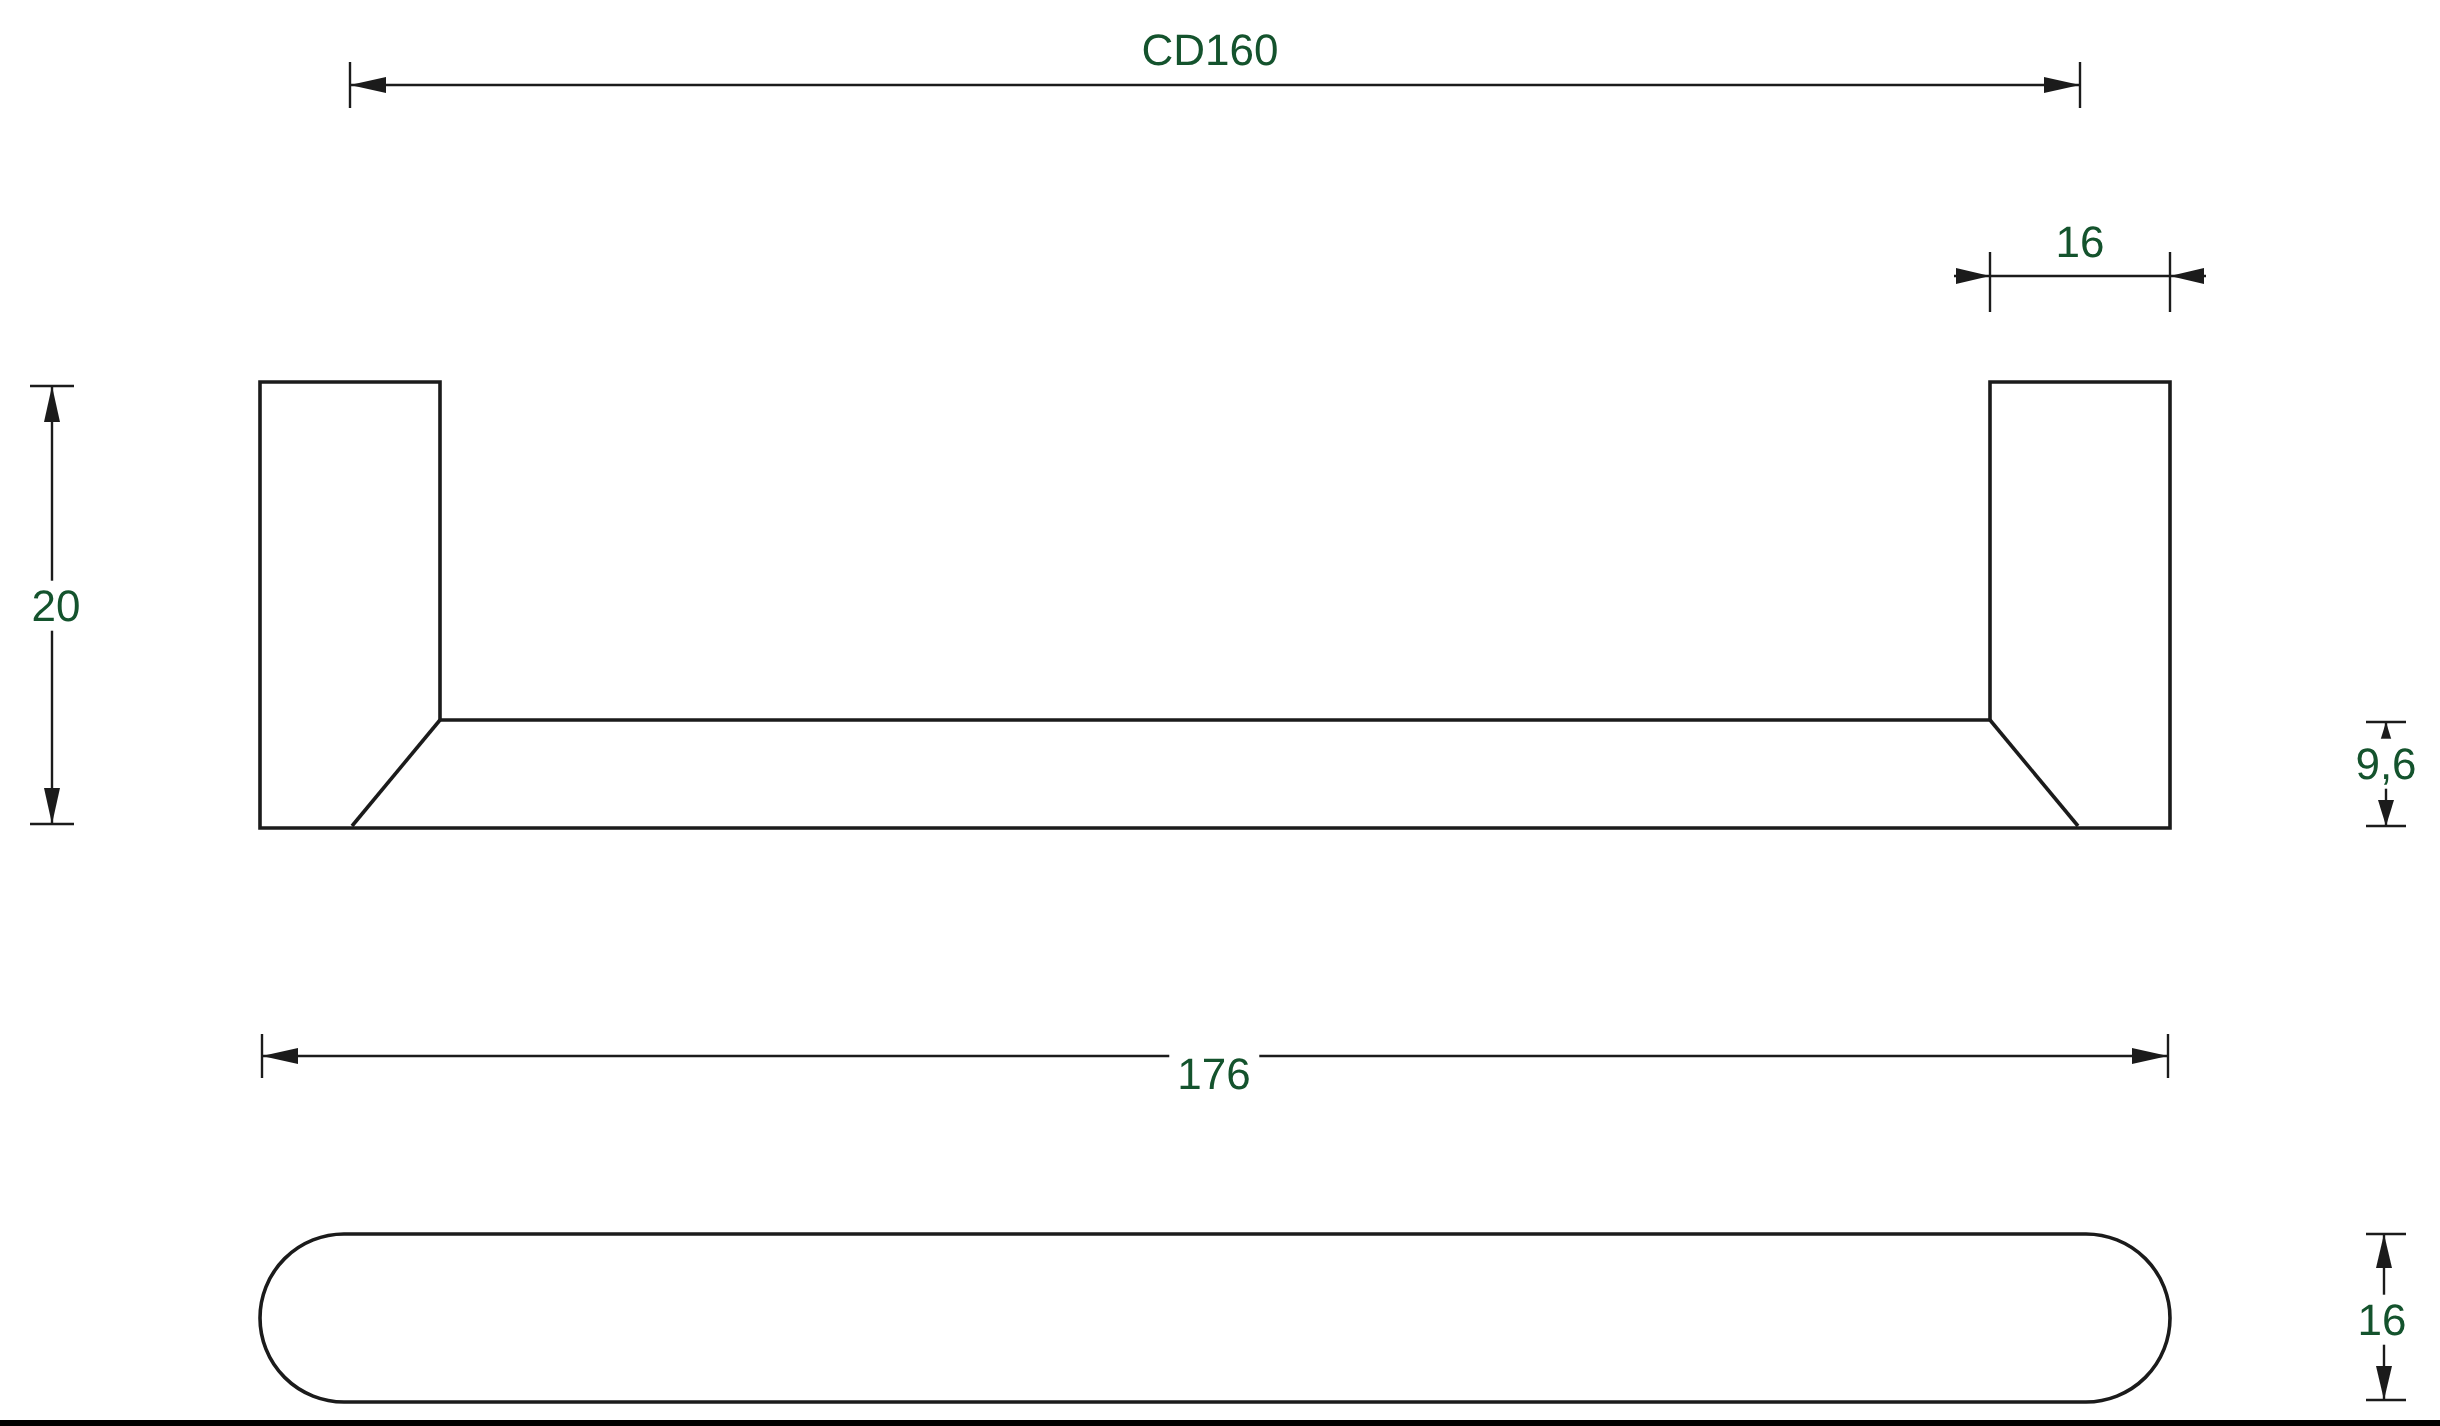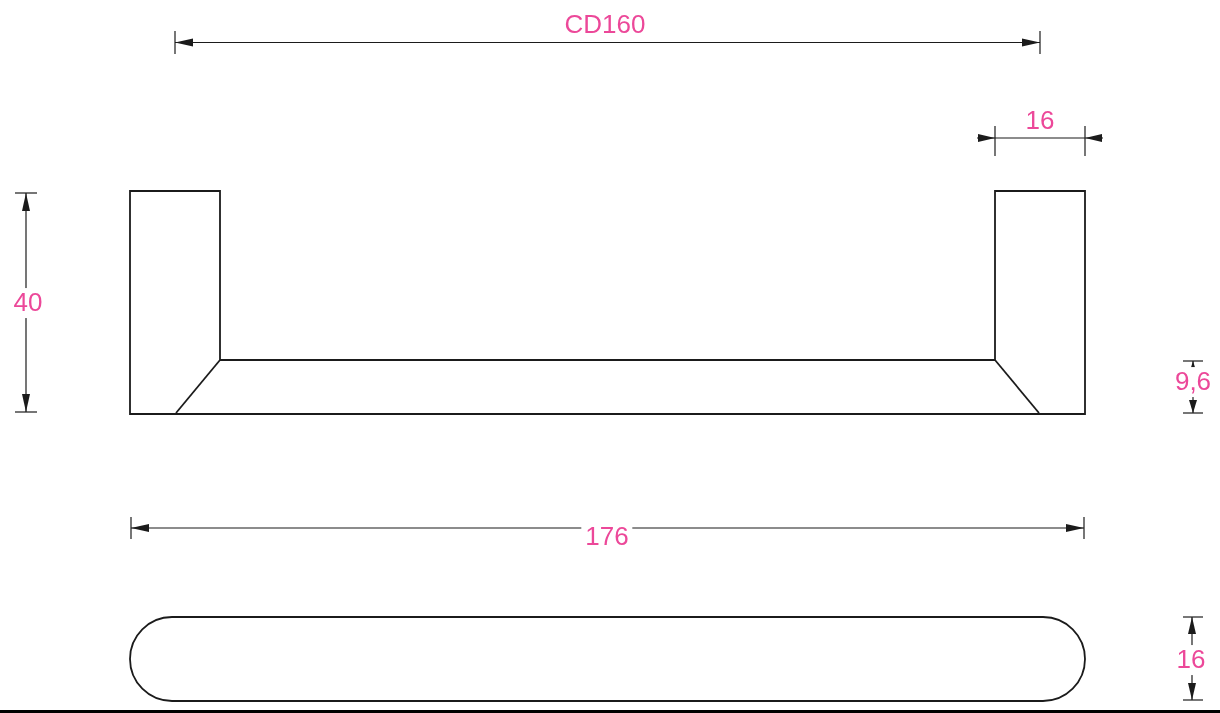--- a/index.html
+++ b/index.html
@@ -15,23 +15,23 @@
   .canvas svg { position:absolute; left:0; top:0; }
   .outline  { stroke:#1b1b1b; stroke-width:1.8; fill:none; }
   .dimline  { stroke:#1b1b1b; stroke-width:1.2; fill:none; }
   .arrow    { fill:#1b1b1b; stroke:none; }
   .frame    { stroke:#000000; stroke-width:3; }
   .dim-label {
     position:absolute;
     transform:translate(-50%,-50%);
     background:#ffffff;
     padding:0 4px;
-    font-size:26px;
+    font-size:22px;
     line-height:1.15;
-    color:#ec4899;
+    color:#14532d;
     white-space:nowrap;
   }
 </style>
 </head>
 <body>
 
 <div class="canvas">
 
   <svg width="1220" height="713" viewBox="0 0 1220 713">
 
@@ -93,21 +93,21 @@
       <polygon class="arrow" points="1192,700 1188,683 1196,683"></polygon>
     </g>
 
     <line class="frame" x1="0" y1="711.5" x2="1220" y2="711.5"></line>
   </svg>
 
   <div class="dim-label" style="left:605px; top:25px;">CD160</div>
 
   <div class="dim-label" style="left:1040px; top:121px;">16</div>
 
-  <div class="dim-label" style="left:28px; top:303px;">40</div>
+  <div class="dim-label" style="left:28px; top:303px;">20</div>
 
   <div class="dim-label" style="left:1193px; top:382px;text-align:right;">9,6</div>
 
   <div class="dim-label" style="left:607px; top:537px;">176</div>
 
   <div class="dim-label" style="left:1191px; top:660px;">16</div>
 
 </div>
 
 </body></html>

